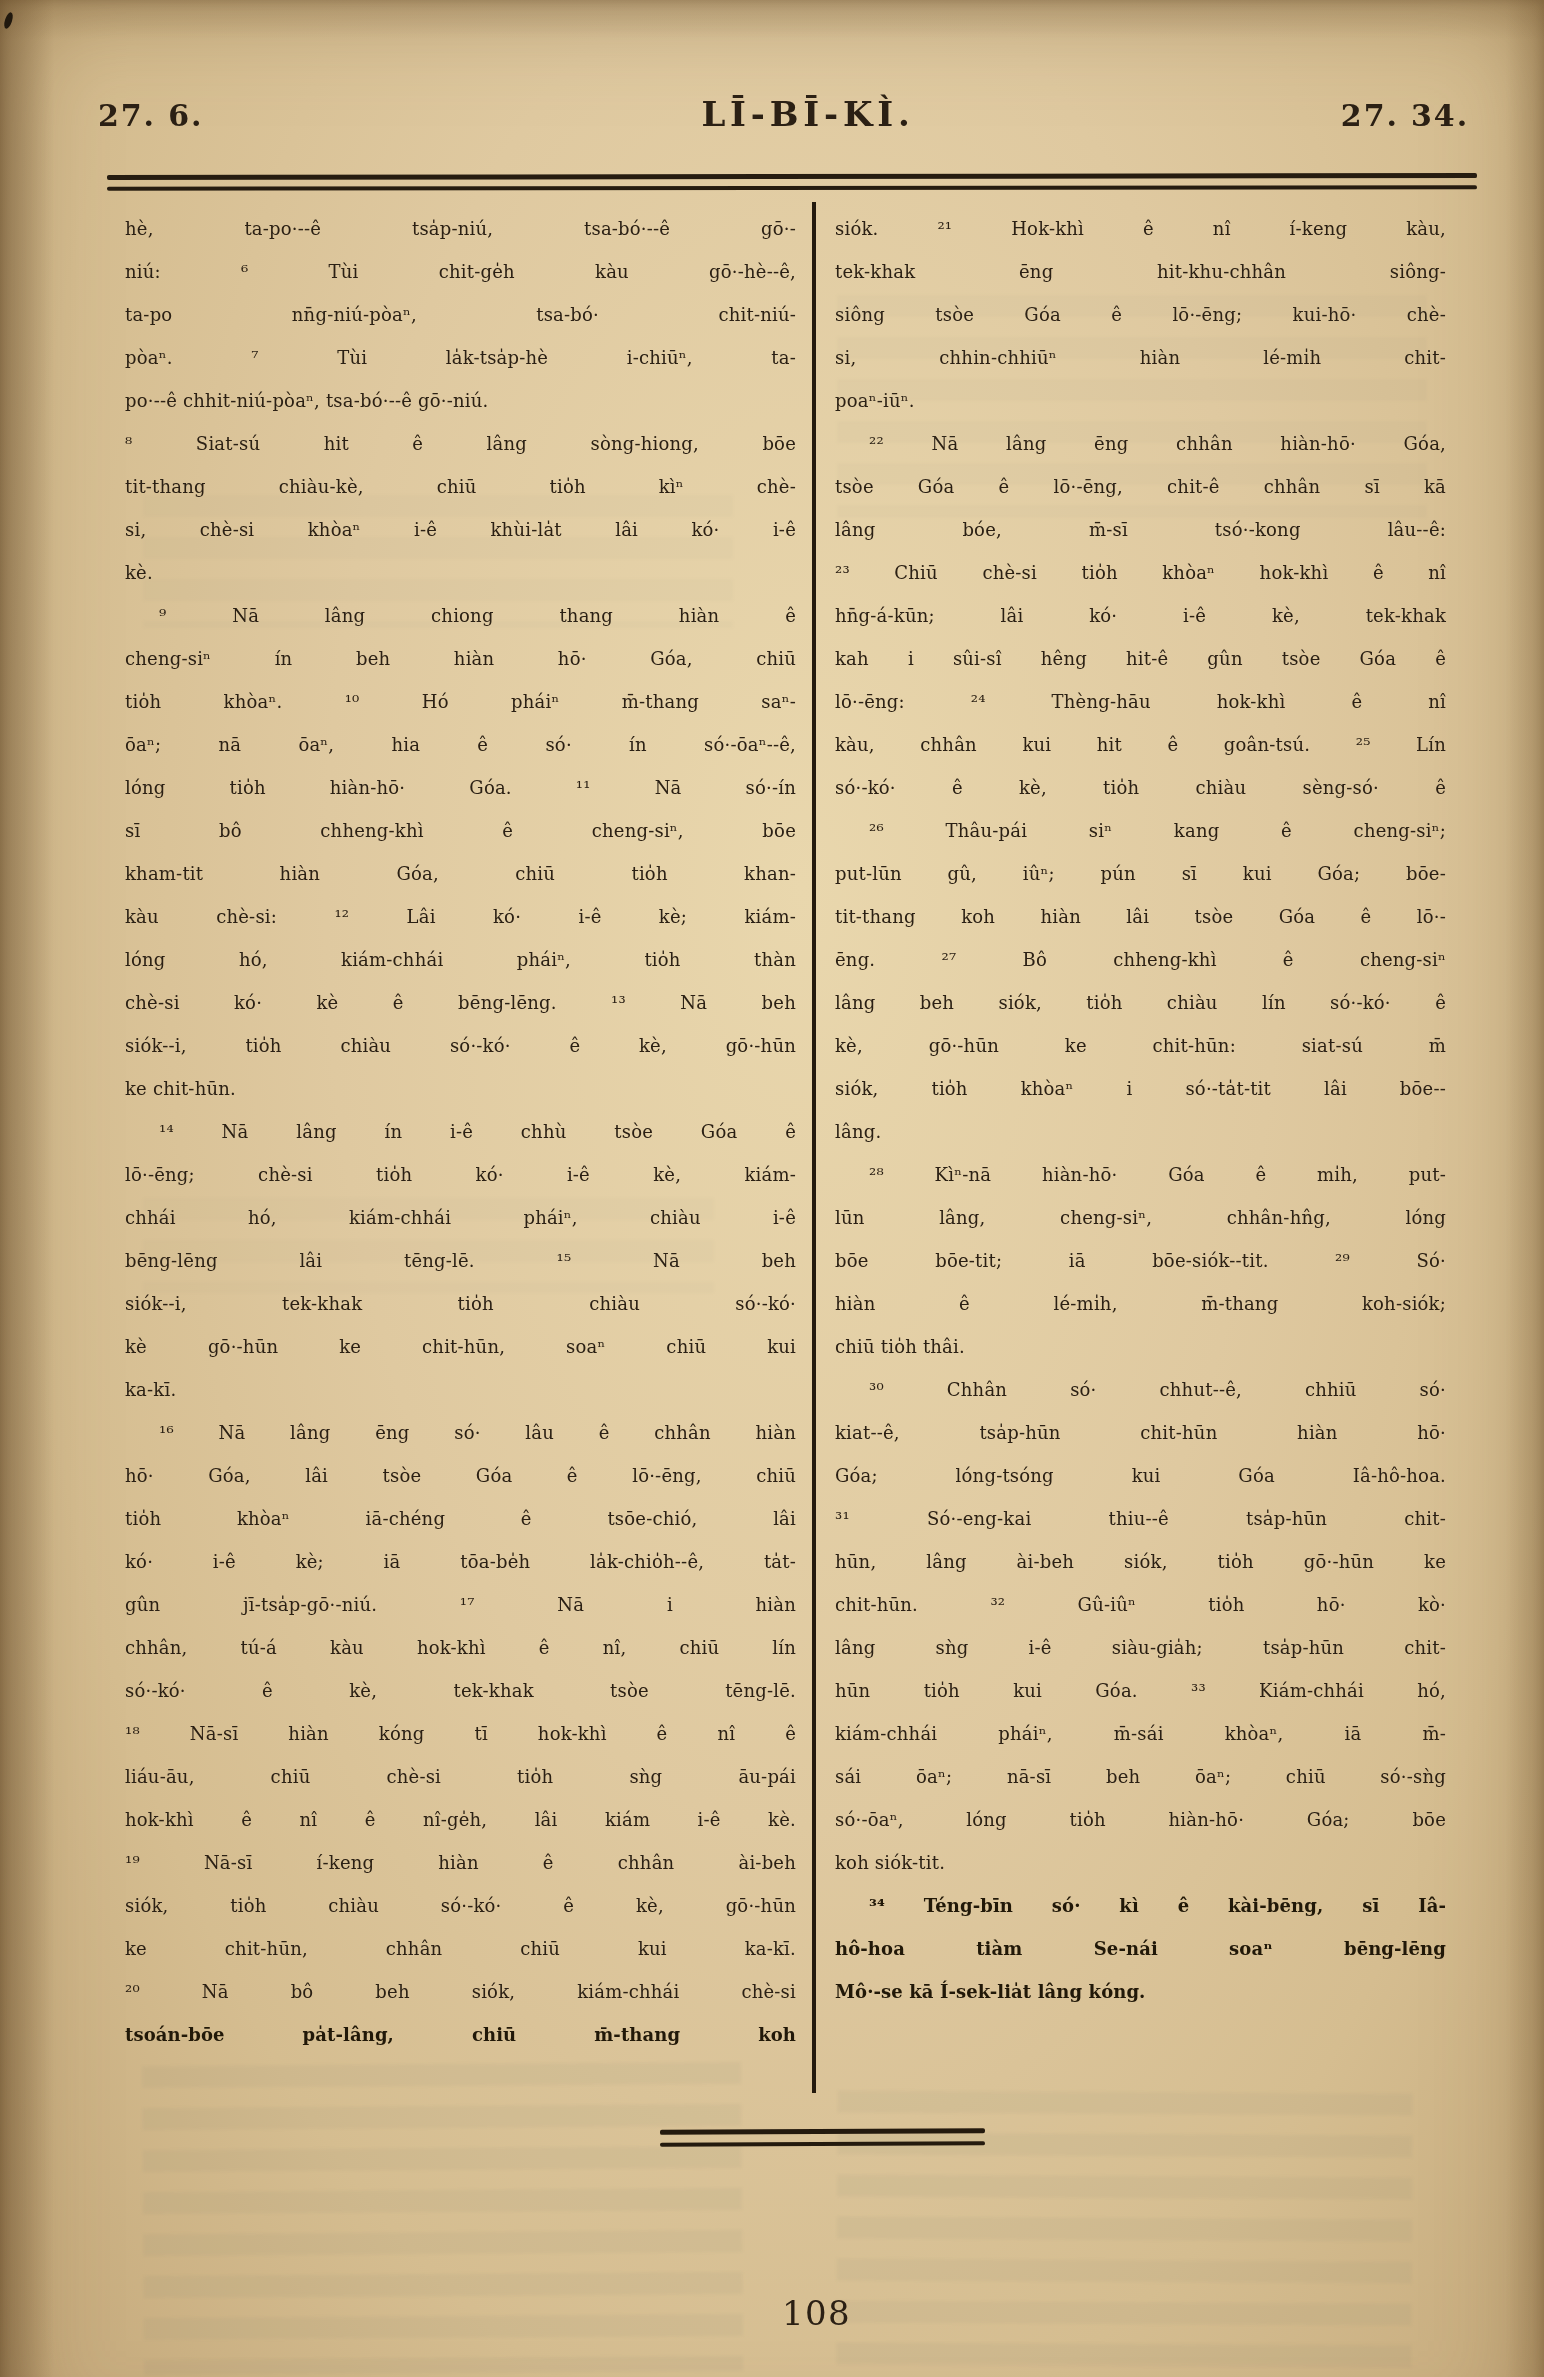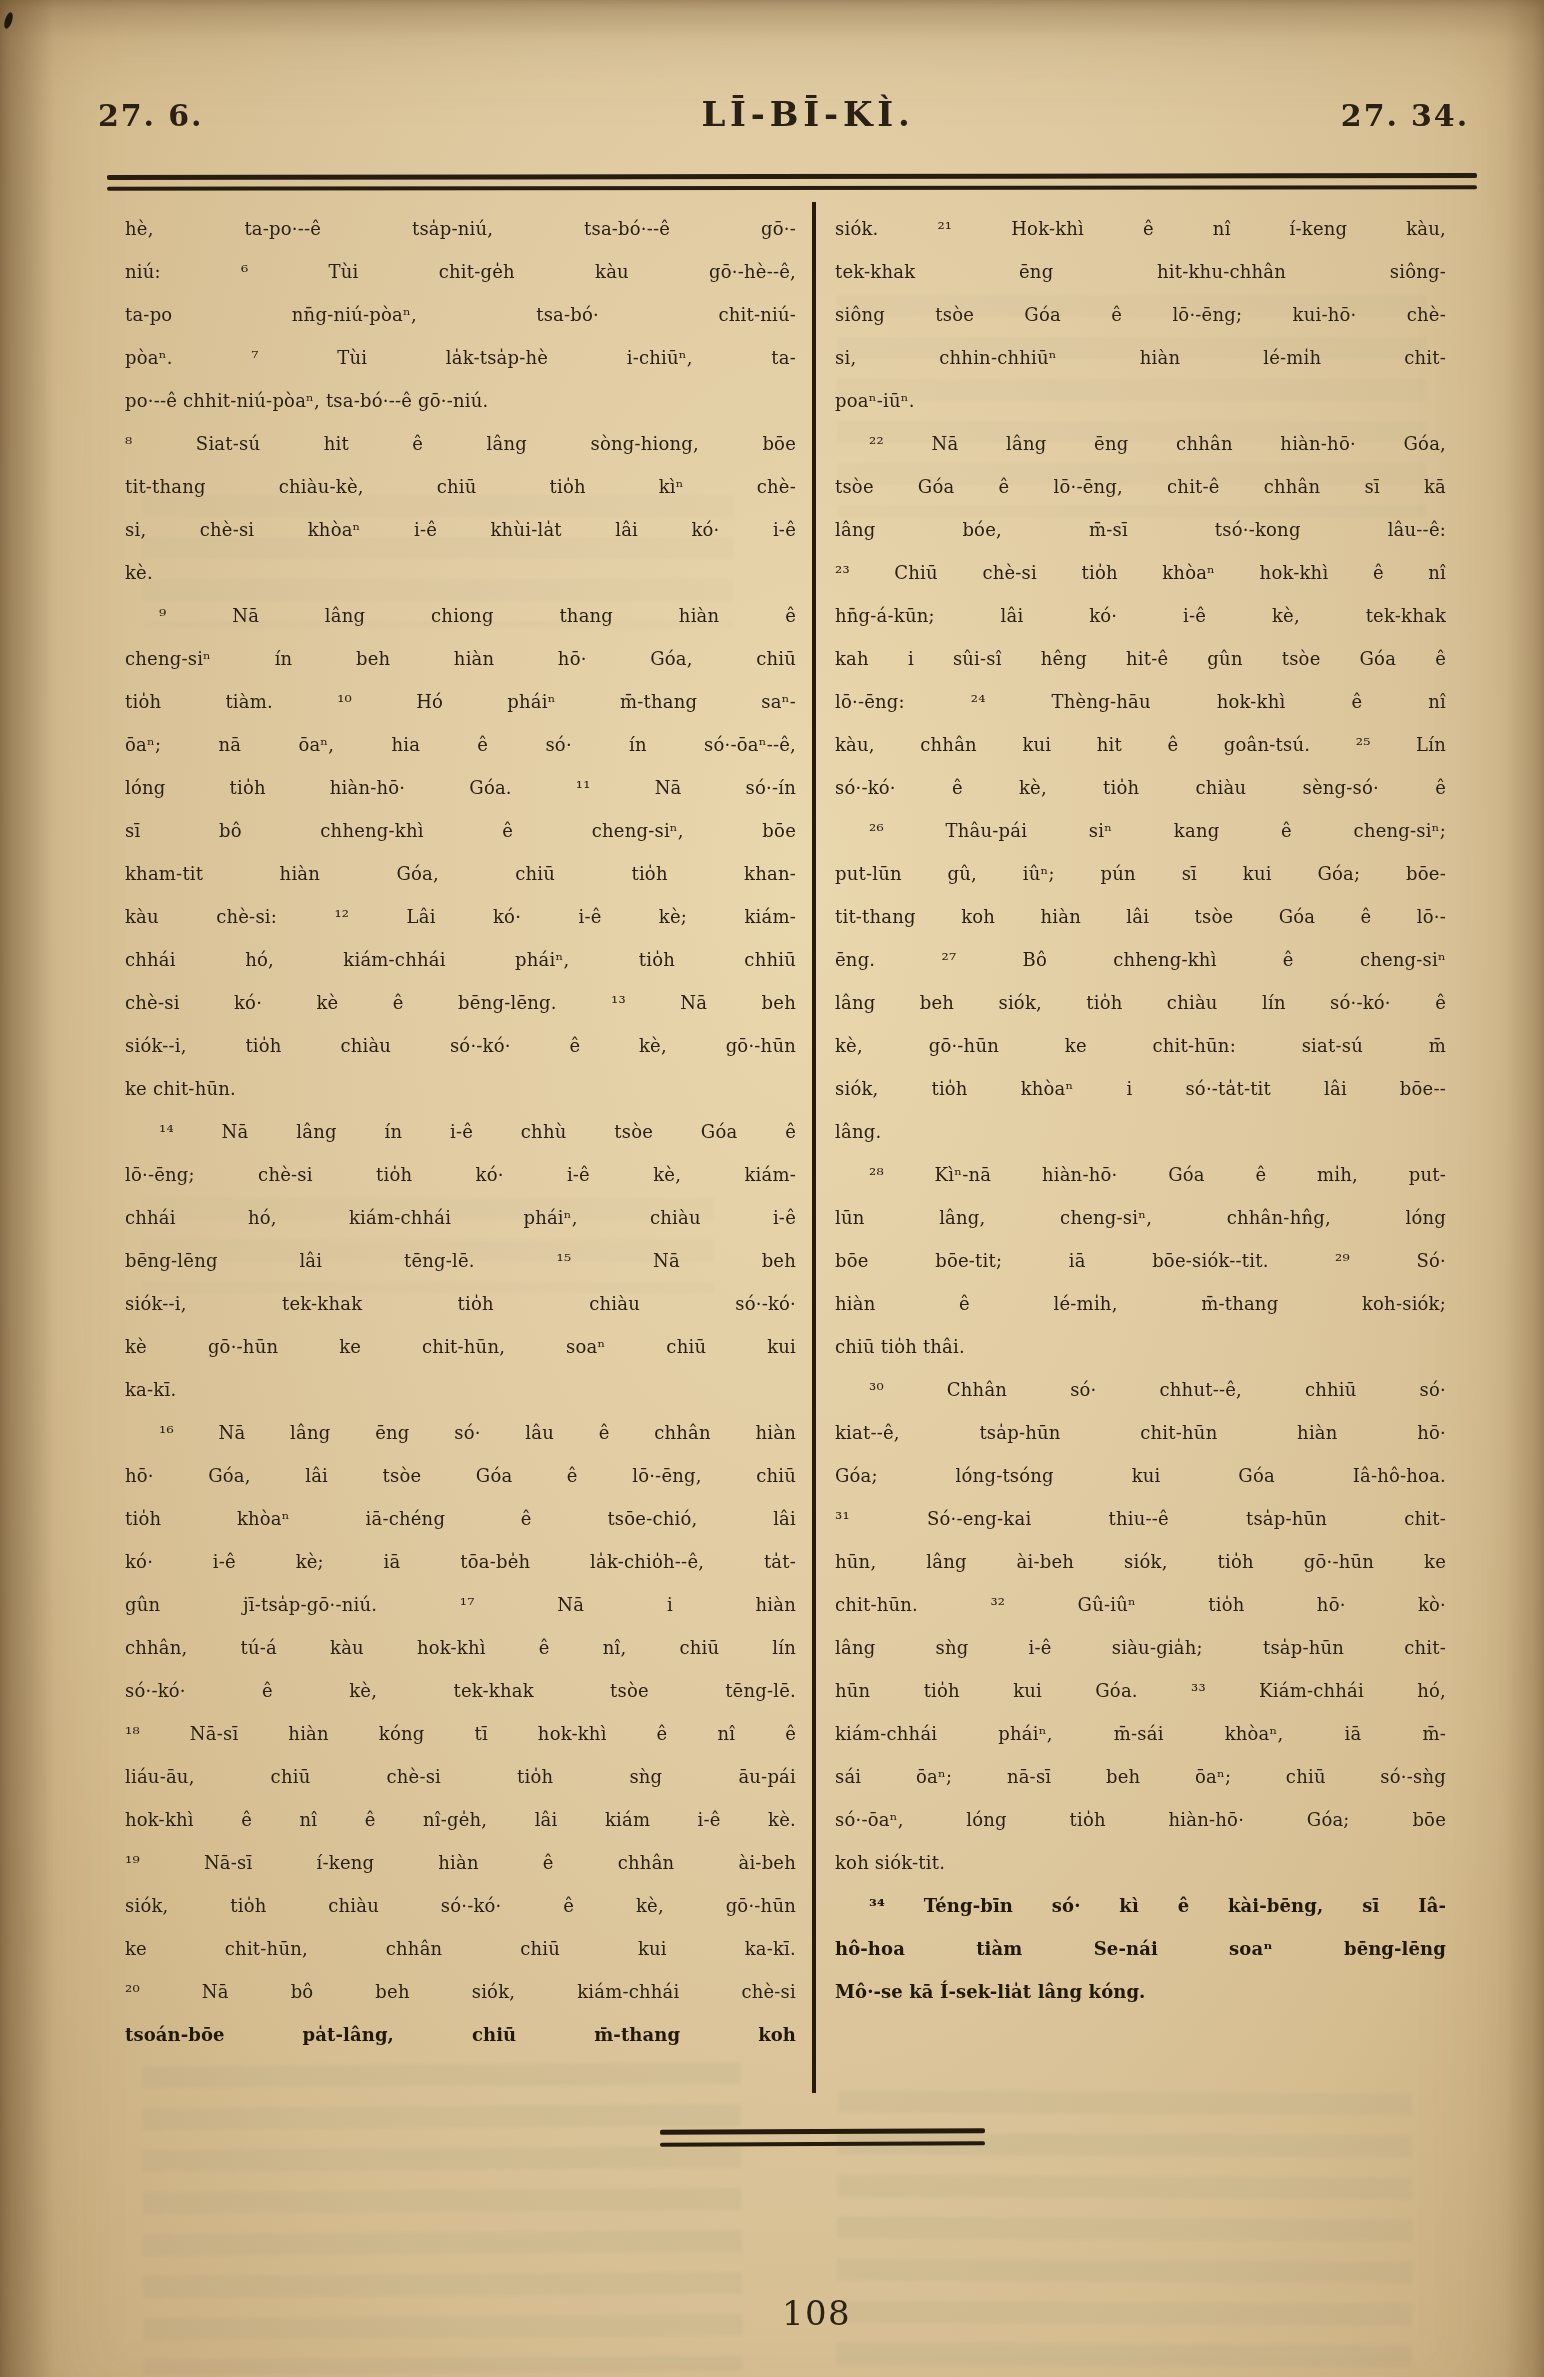--- a/index.html
+++ b/index.html
@@ -81,27 +81,27 @@
       <div class="line">niú: ⁶ Tùi chit-ge̍h kàu gō·-hè--ê,</div>
       <div class="line">ta-po nn̄g-niú-pòaⁿ, tsa-bó· chit-niú-</div>
       <div class="line">pòaⁿ. ⁷ Tùi la̍k-tsa̍p-hè i-chiūⁿ, ta-</div>
       <div class="line end">po·--ê chhit-niú-pòaⁿ, tsa-bó·--ê gō·-niú.</div>
       <div class="line">⁸ Siat-sú hit ê lâng sòng-hiong, bōe</div>
       <div class="line">tit-thang chiàu-kè, chiū tio̍h kìⁿ chè-</div>
       <div class="line">si, chè-si khòaⁿ i-ê khùi-la̍t lâi kó· i-ê</div>
       <div class="line end">kè.</div>
       <div class="line indent">⁹ Nā lâng chiong thang hiàn ê</div>
       <div class="line">cheng-siⁿ ín beh hiàn hō· Góa, chiū</div>
-      <div class="line">tio̍h tiàm. ¹⁰ Hó pháiⁿ m̄-thang saⁿ-</div>
+      <div class="line">tio̍h khòaⁿ. ¹⁰ Hó pháiⁿ m̄-thang saⁿ-</div>
       <div class="line">ōaⁿ; nā ōaⁿ, hia ê só· ín só·-ōaⁿ--ê,</div>
       <div class="line">lóng tio̍h hiàn-hō· Góa. ¹¹ Nā só·-ín</div>
       <div class="line">sī bô chheng-khì ê cheng-siⁿ, bōe</div>
       <div class="line">kham-tit hiàn Góa, chiū tio̍h khan-</div>
       <div class="line">kàu chè-si: ¹² Lâi kó· i-ê kè; kiám-</div>
-      <div class="line">chhái hó, kiám-chhái pháiⁿ, tio̍h chhiū</div>
+      <div class="line">lóng hó, kiám-chhái pháiⁿ, tio̍h thàn</div>
       <div class="line">chè-si kó· kè ê bēng-lēng. ¹³ Nā beh</div>
       <div class="line">siók--i, tio̍h chiàu só·-kó· ê kè, gō·-hūn</div>
       <div class="line end">ke chit-hūn.</div>
       <div class="line indent">¹⁴ Nā lâng ín i-ê chhù tsòe Góa ê</div>
       <div class="line">lō·-ēng; chè-si tio̍h kó· i-ê kè, kiám-</div>
       <div class="line">chhái hó, kiám-chhái pháiⁿ, chiàu i-ê</div>
       <div class="line">bēng-lēng lâi tēng-lē. ¹⁵ Nā beh</div>
       <div class="line">siók--i, tek-khak tio̍h chiàu só·-kó·</div>
       <div class="line">kè gō·-hūn ke chit-hūn, soaⁿ chiū kui</div>
       <div class="line end">ka-kī.</div>

